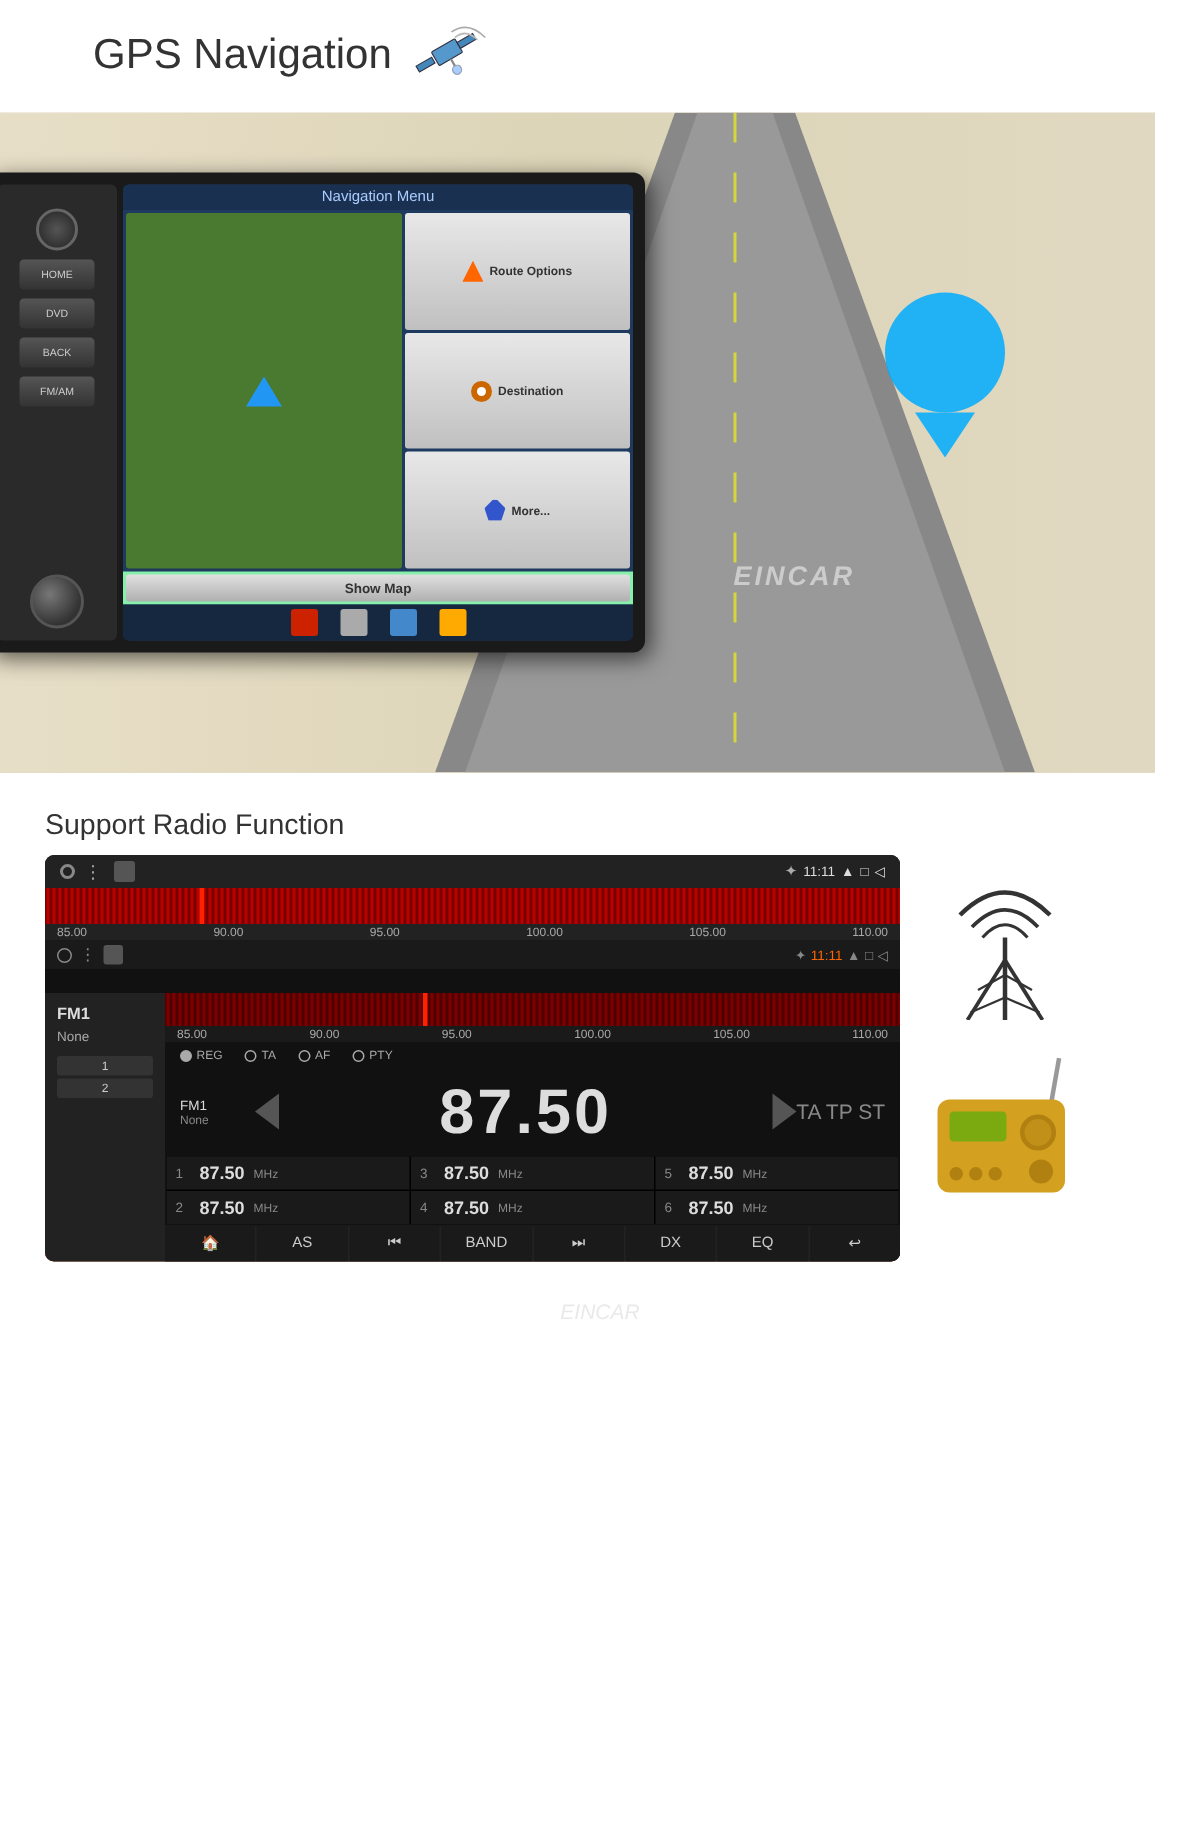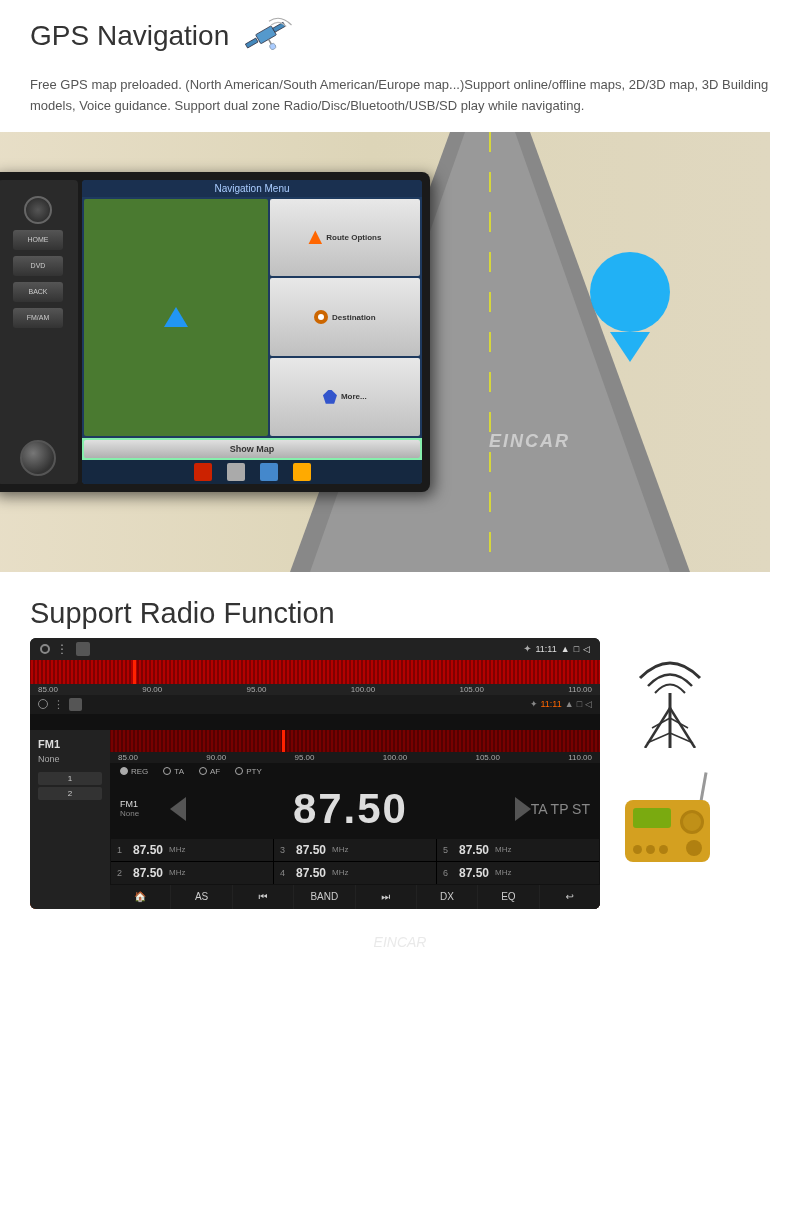--- a/index.html
+++ b/index.html
@@ -14,20 +14,21 @@
     
     .gps-section {
       padding: 20px 30px 0 30px;
       position: relative;
     }
     .gps-header {
       display: flex;
       align-items: flex-start;
       gap: 10px;
       margin-bottom: 10px;
+      margin-left: 32px;
     }
     .gps-title {
       font-size: 28px;
       color: #333;
       font-weight: normal;
     }
     .satellite-icon {
       width: 60px;
       height: 50px;
       position: relative;
@@ -217,21 +218,21 @@
       font-style: italic;
       font-weight: bold;
       letter-spacing: 2px;
     }
 
     
     .radio-section {
       padding: 25px 30px 15px 30px;
     }
     .radio-title {
-      font-size: 29px;
+      font-size: 19px;
       color: #333;
       font-weight: normal;
       margin-bottom: 8px;
     }
     .radio-description {
       font-size: 13px;
       color: #555;
       margin-bottom: 15px;
     }
 
@@ -513,25 +514,20 @@
         <rect x="42" y="14" width="16" height="6" fill="#4488bb" stroke="#334" stroke-width="1"></rect>
         <line x1="30" y1="24" x2="30" y2="32" stroke="#888" stroke-width="2"></line>
         <circle cx="30" cy="35" r="4" fill="#aaccff" stroke="#8899aa" stroke-width="1"></circle>
       </g>
       <g transform="translate(35, 0)">
         <path d="M5,5 Q20,-5 35,10" stroke="#aaa" stroke-width="1.5" fill="none"></path>
         <path d="M8,10 Q18,2 28,12" stroke="#bbb" stroke-width="1.5" fill="none"></path>
       </g>
     </svg>
   </div>
-  <div class="gps-description">
-    <span>Free GPS map preloaded. (North American/South American/Europe map...)Support
-online/offline maps, 2D/3D map, 3D Building models, Voice guidance.
-Support dual zone Radio/Disc/Bluetooth/USB/SD play while navigating.</span>
-  </div>
 </div>
 
 <div class="device-image-area">
 
   <div class="map-bg"></div>
 
   <svg style="position:absolute;bottom:0;right:80px;width:400px;height:440px;" viewBox="0 0 400 440">
     <polygon points="160,0 240,0 400,440 0,440" fill="#888888"></polygon>
     <polygon points="175,0 225,0 380,440 20,440" fill="#999999"></polygon>
 

